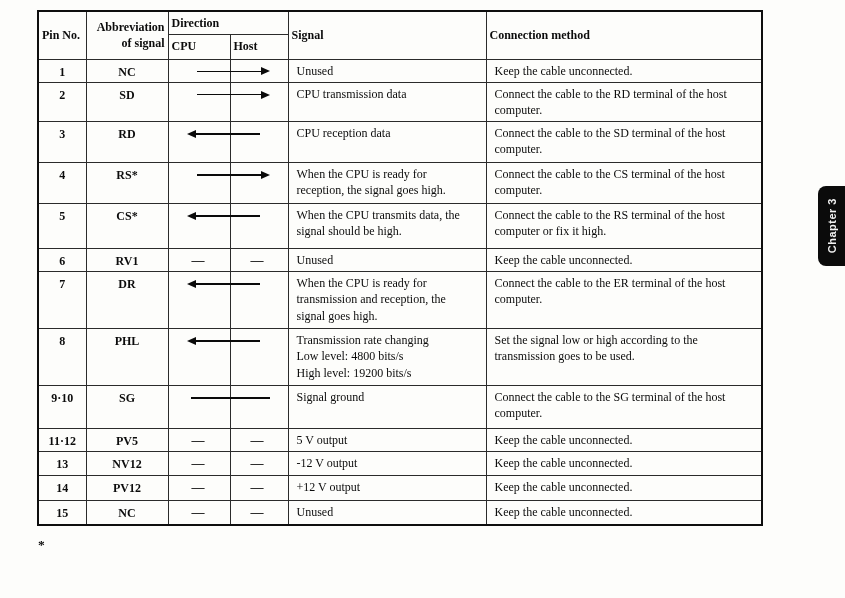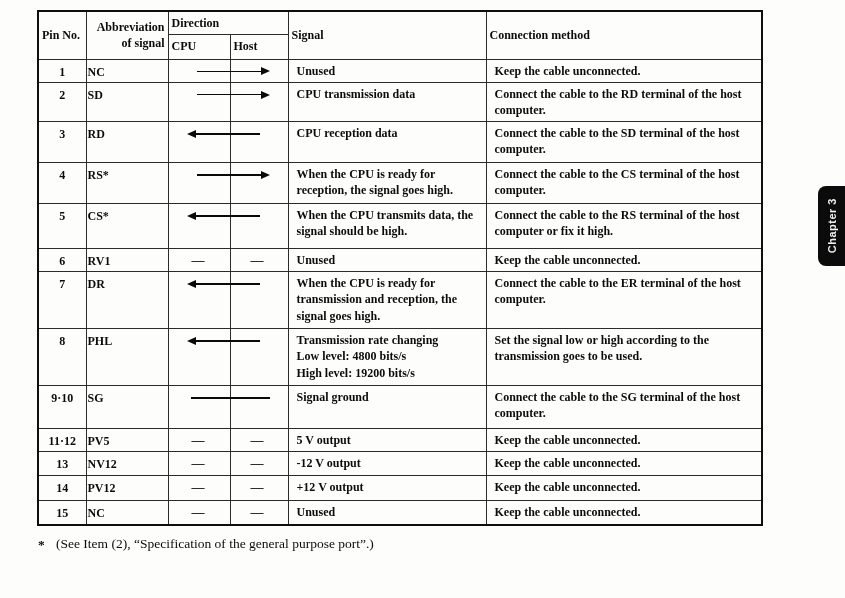--- a/index.html
+++ b/index.html
@@ -18,23 +18,23 @@
     font-size:12px;line-height:1.35;
     overflow:hidden;
   }
   thead th{
     font-size:12.5px;font-weight:bold;text-align:left;vertical-align:middle;
     padding:2px 3px;
   }
   th.h-abbr{text-align:right;padding-left:6px;}
   tbody td{vertical-align:top;}
   td.cell-pin{text-align:center;font-weight:bold;padding-top:4px;}
-  td.cell-abbr{font-weight:bold;padding-top:4px;}
+  td.cell-abbr{text-align:center;font-weight:bold;padding-top:4px;}
   td.cell-meaning, td.cell-connection{
-    padding:3px 5px 3px 8px;white-space:pre-line;font-weight:bold;
+    padding:3px 5px 3px 8px;white-space:pre-line;
   }
   
   tbody tr:nth-child(1){height:22px;}
   tbody tr:nth-child(2){height:37px;}
   tbody tr:nth-child(3){height:41px;}
   tbody tr:nth-child(4){height:41px;}
   tbody tr:nth-child(5){height:45px;}
   tbody tr:nth-child(6){height:23px;}
   tbody tr:nth-child(7){height:57px;}
   tbody tr:nth-child(8){height:57px;}
@@ -246,21 +246,20 @@
           </td>
       <td class="cell-meaning">Unused</td>
       <td class="cell-connection">Keep the cable unconnected.</td>
     </tr>
       </tbody>
   </table>
 
   <div class="footnote">
     <span class="marker">*</span>
     <div>
-      <div>(See Item (2), “Specification of the general purpose port”.)</div>
     </div>
   </div>
 
   <div class="chapter-tab" style="background: rgb(11, 11, 11);">
     <span style="color: rgb(242, 242, 242);">Chapter 3</span>
   </div>
 
 </div>
 
 </body></html>

